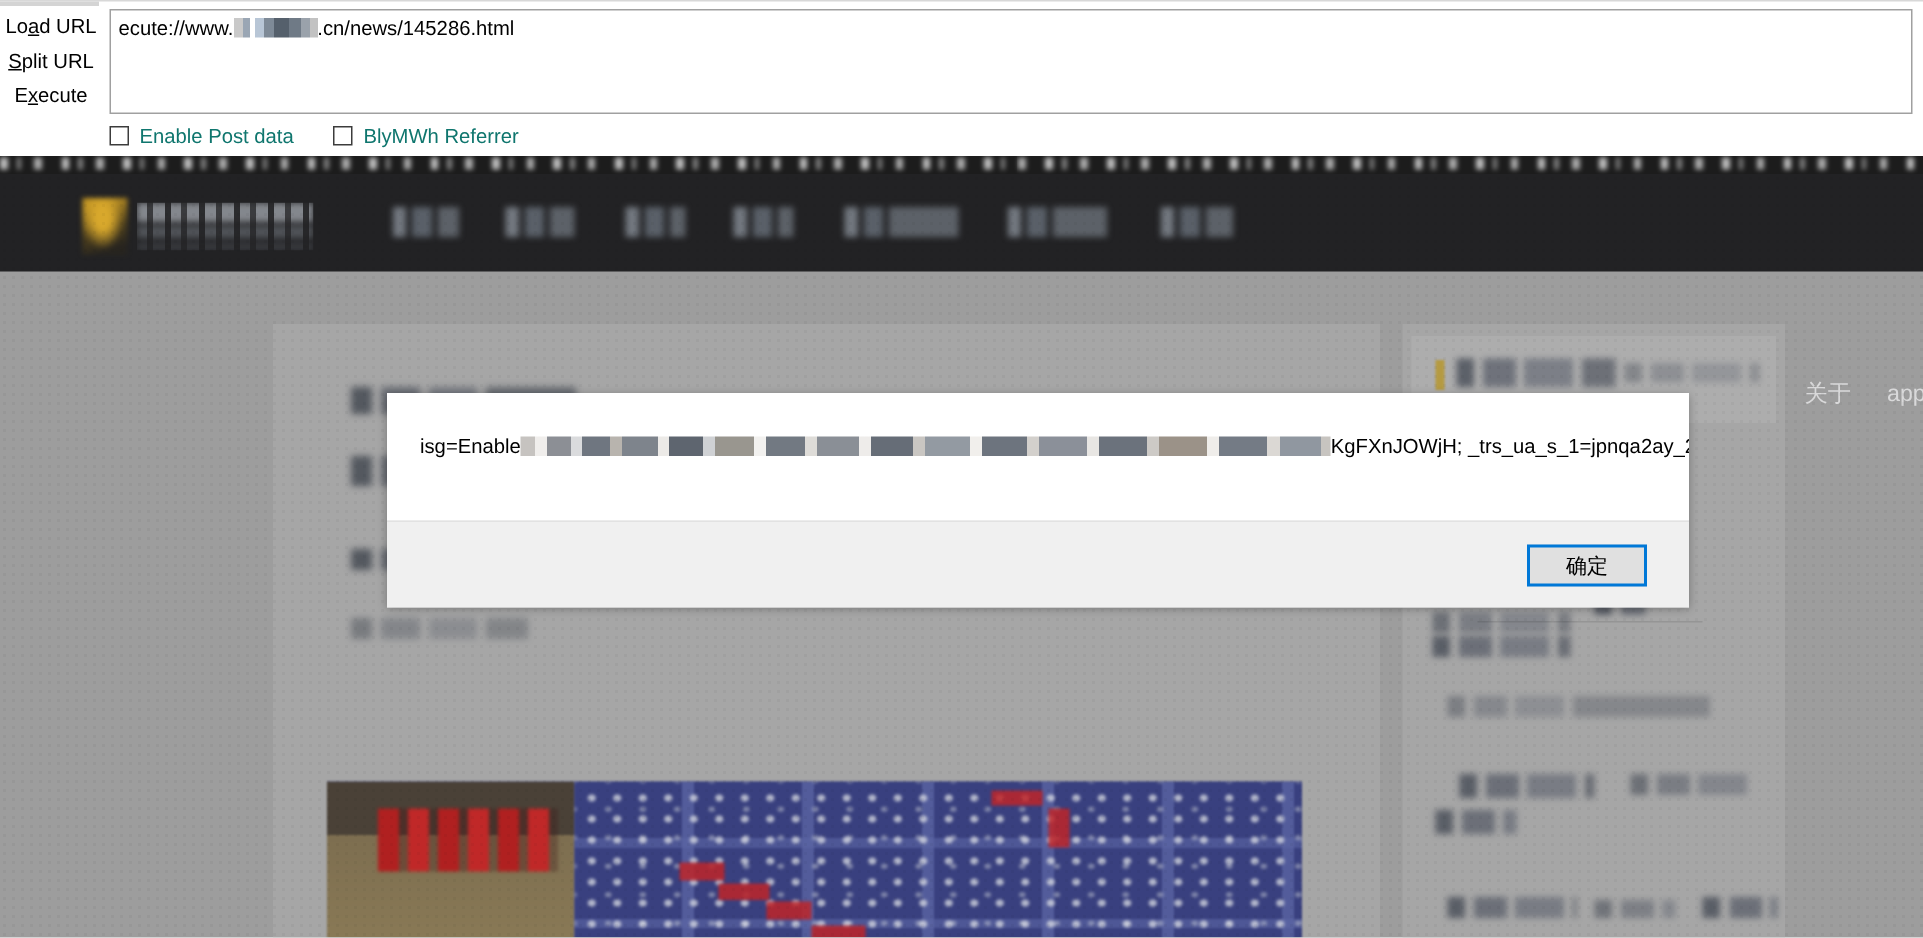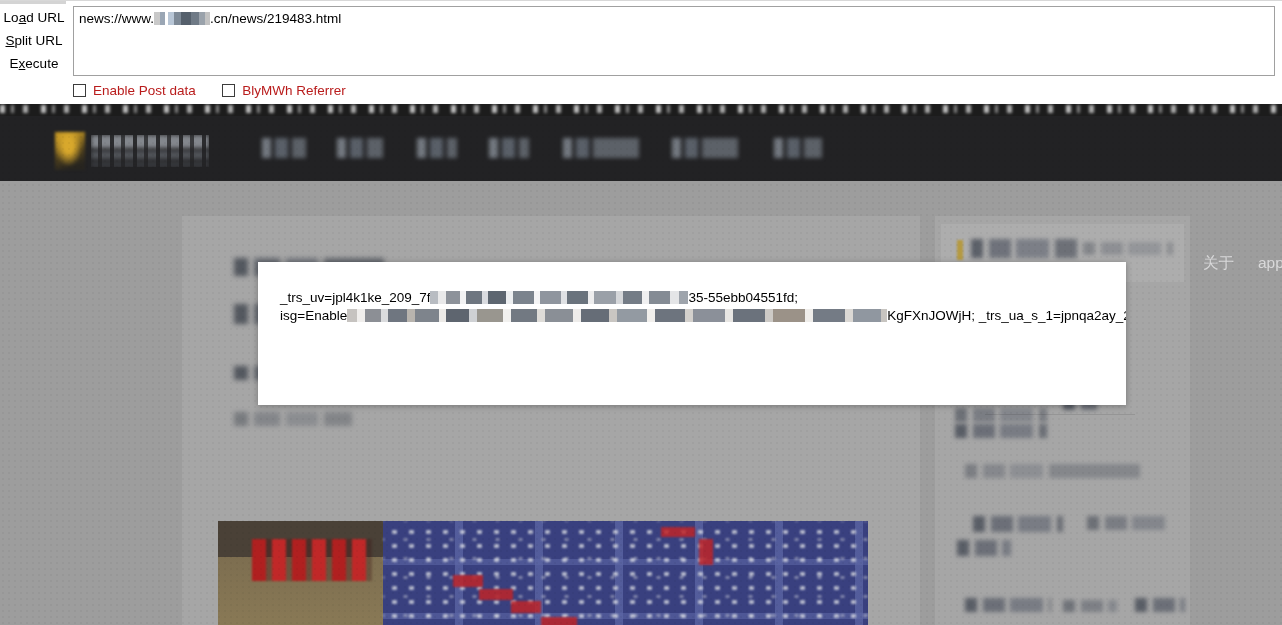--- a/index.html
+++ b/index.html
@@ -87,21 +87,21 @@
   .checkrow {
     position: absolute;
     left: 73px; top: 82px;
     height: 20px;
   }
   .chk-item {
     display: inline-flex;
     align-items: center;
     margin-right: 22px;
     font-size: 13.5px;
-    color: #b91c1c;
+    color: #0f766e;
   }
   .chk-box {
     width: 13px; height: 13px;
     border: 1px solid #3c3c3c;
     background: #ffffff;
     box-sizing: border-box;
     margin-right: 7px;
     display: inline-block;
   }
 
@@ -433,21 +433,21 @@
   <div class="toolbar">
     <div class="toolbar-tabstub"></div>
 
     <div class="tool-buttons">
       <button class="tool-btn">Lo<u>a</u>d URL</button>
       <button class="tool-btn"><u>S</u>plit URL</button>
       <button class="tool-btn">E<u>x</u>ecute</button>
     </div>
 
     <div class="url-box">
-      <span class="url-text">news://www.</span><span class="redact-domain"></span><span class="url-text">.cn/news/219483.html</span>
+      <span class="url-text">ecute://www.</span><span class="redact-domain"></span><span class="url-text">.cn/news/145286.html</span>
     </div>
 
     <div class="checkrow">
       <label class="chk-item">
         <span class="chk-box"></span>
         <span>Enable Post data</span>
       </label>
       <label class="chk-item">
         <span class="chk-box"></span>
         <span>BlyMWh Referrer</span>
@@ -536,18 +536,20 @@
       <div class="sb-line" style="left:22px; top:324px; width:54px; height:16px;"></div>
 
       <div class="sb-line" style="left:30px; top:382px; width:86px; height:14px;"></div>
       <div class="sb-line" style="left:128px; top:384px; width:54px; height:12px; opacity:.7;"></div>
       <div class="sb-line" style="left:200px; top:382px; width:50px; height:14px;"></div>
     </div>
   </div>
 
   <div class="modal">
     <div class="modal-body">
-      <div class="modal-text"><span>_trs_uv=jpl4k1ke_209_7f</span><span class="redact redact-a"></span><span>35-55ebb04551fd;</span></div>
       <div class="modal-text"><span>isg=Enable</span><span class="redact redact-b"></span><span>KgFXnJOWjH; _trs_ua_s_1=jpnqa2ay_209_a1ua</span></div>
     </div>
+    <div class="modal-footer">
+      <button class="ok-button">确定</button>
+    </div>
   </div>
 
 </div>
 
 </body></html>

